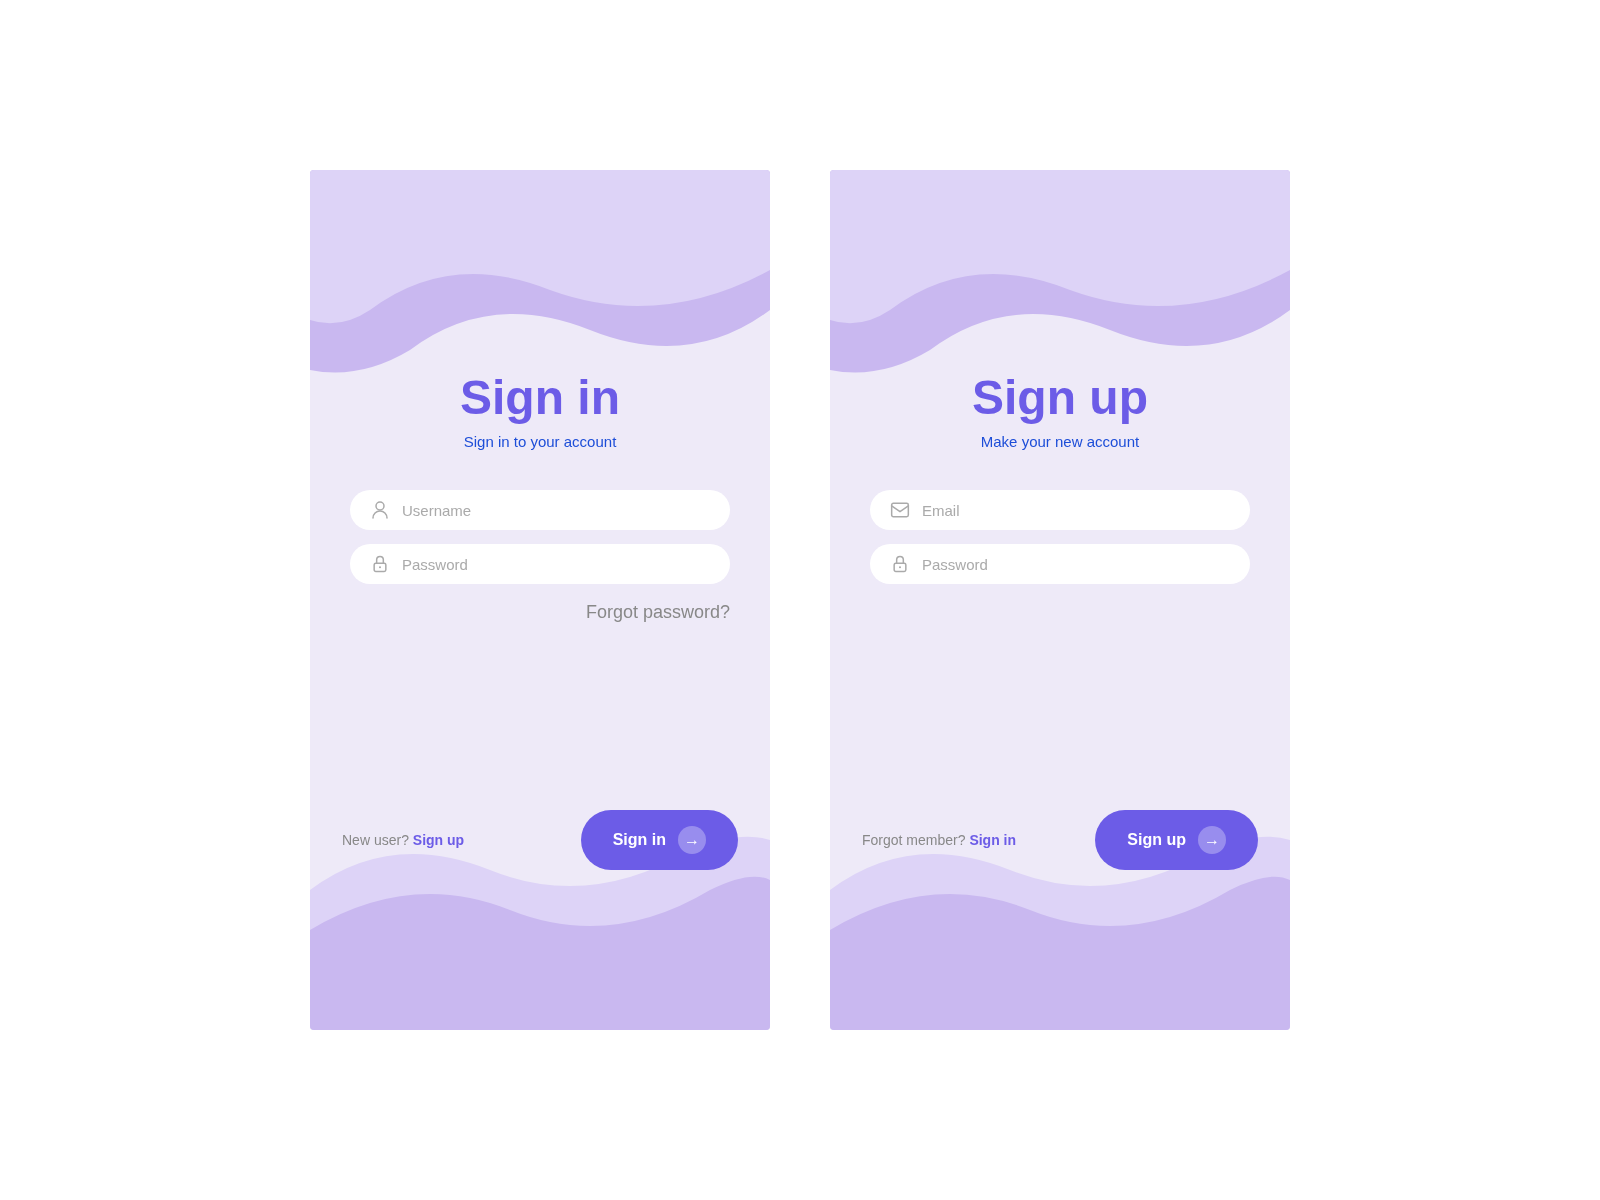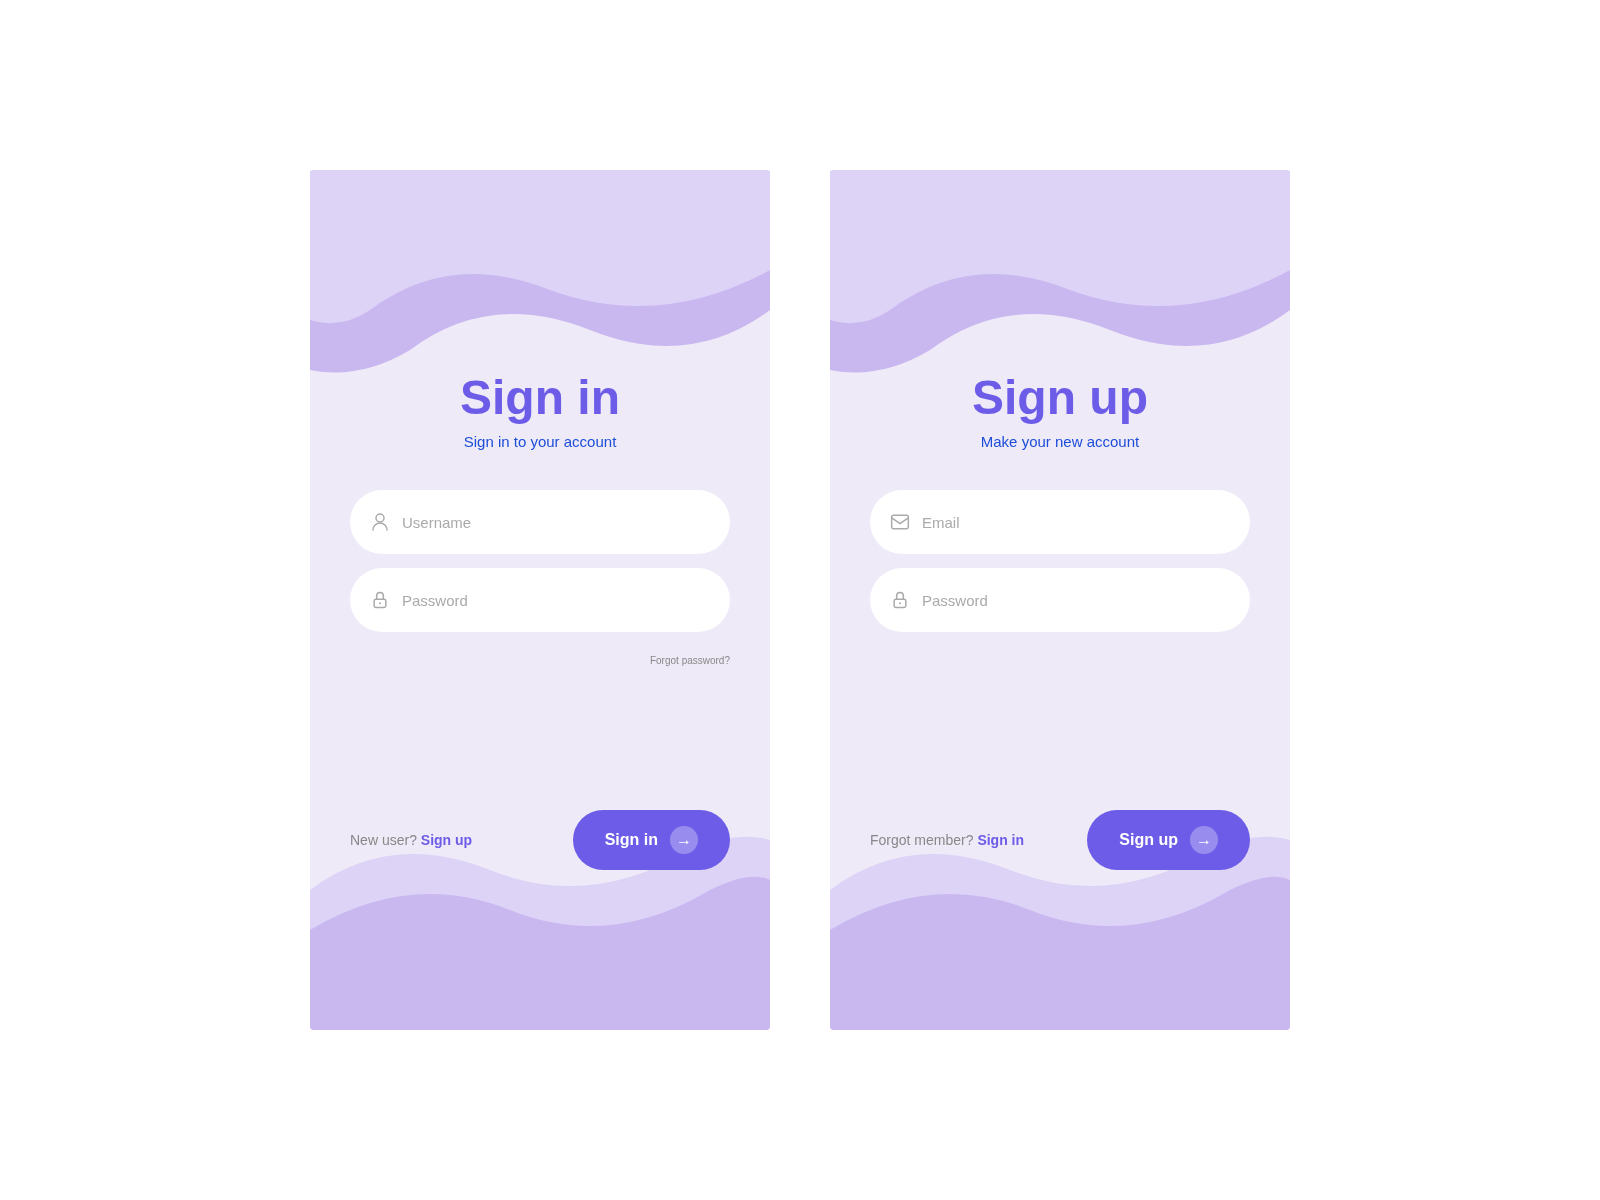--- a/index.html
+++ b/index.html
@@ -78,21 +78,21 @@
       flex-direction: column;
       gap: 14px;
     }
 
     .input-wrapper {
       display: flex;
       align-items: center;
       background: #fff;
       border-radius: 50px;
       padding: 0 20px;
-      height: 64px;
+      height: 40px;
       gap: 12px;
     }
 
     .input-wrapper input {
       border: none;
       outline: none;
       background: transparent;
       font-size: 15px;
       color: #555;
       flex: 1;
@@ -110,30 +110,30 @@
       align-items: center;
       justify-content: center;
     }
 
     .forgot-password {
       text-align: right;
       margin-top: 4px;
     }
 
     .forgot-password a {
-      font-size: 10px;
+      font-size: 18px;
       color: #888;
       text-decoration: none;
     }
 
     .card-footer {
       position: relative;
       z-index: 2;
       width: 100%;
-      padding: 0 40px;
+      padding: 0 32px;
       display: flex;
       align-items: center;
       justify-content: space-between;
       margin-top: auto;
       margin-bottom: 160px;
     }
 
     .footer-text {
       font-size: 14px;
       color: #888;

